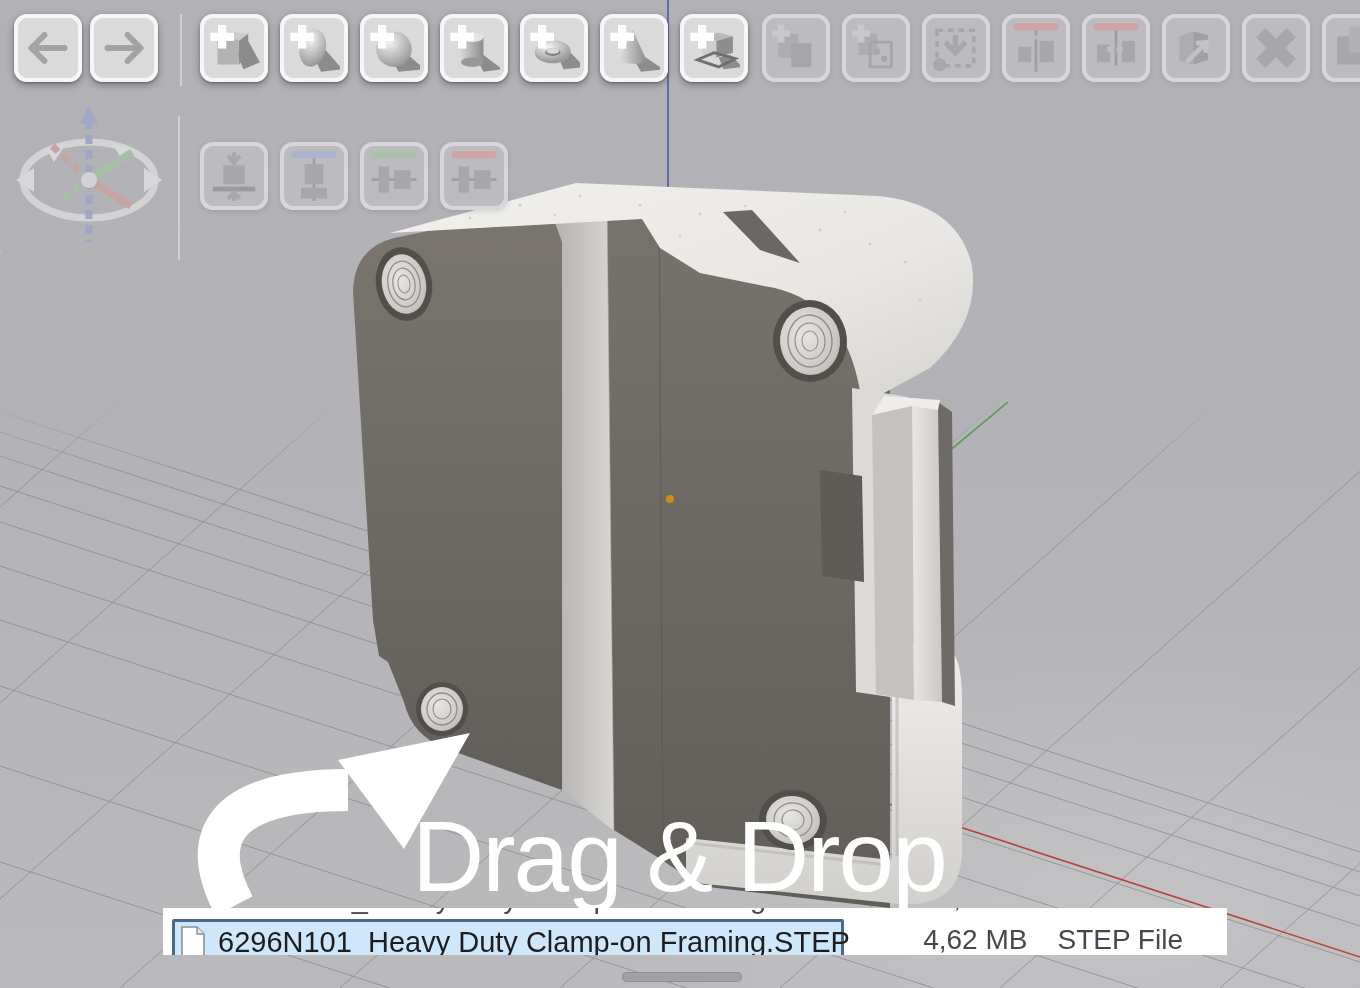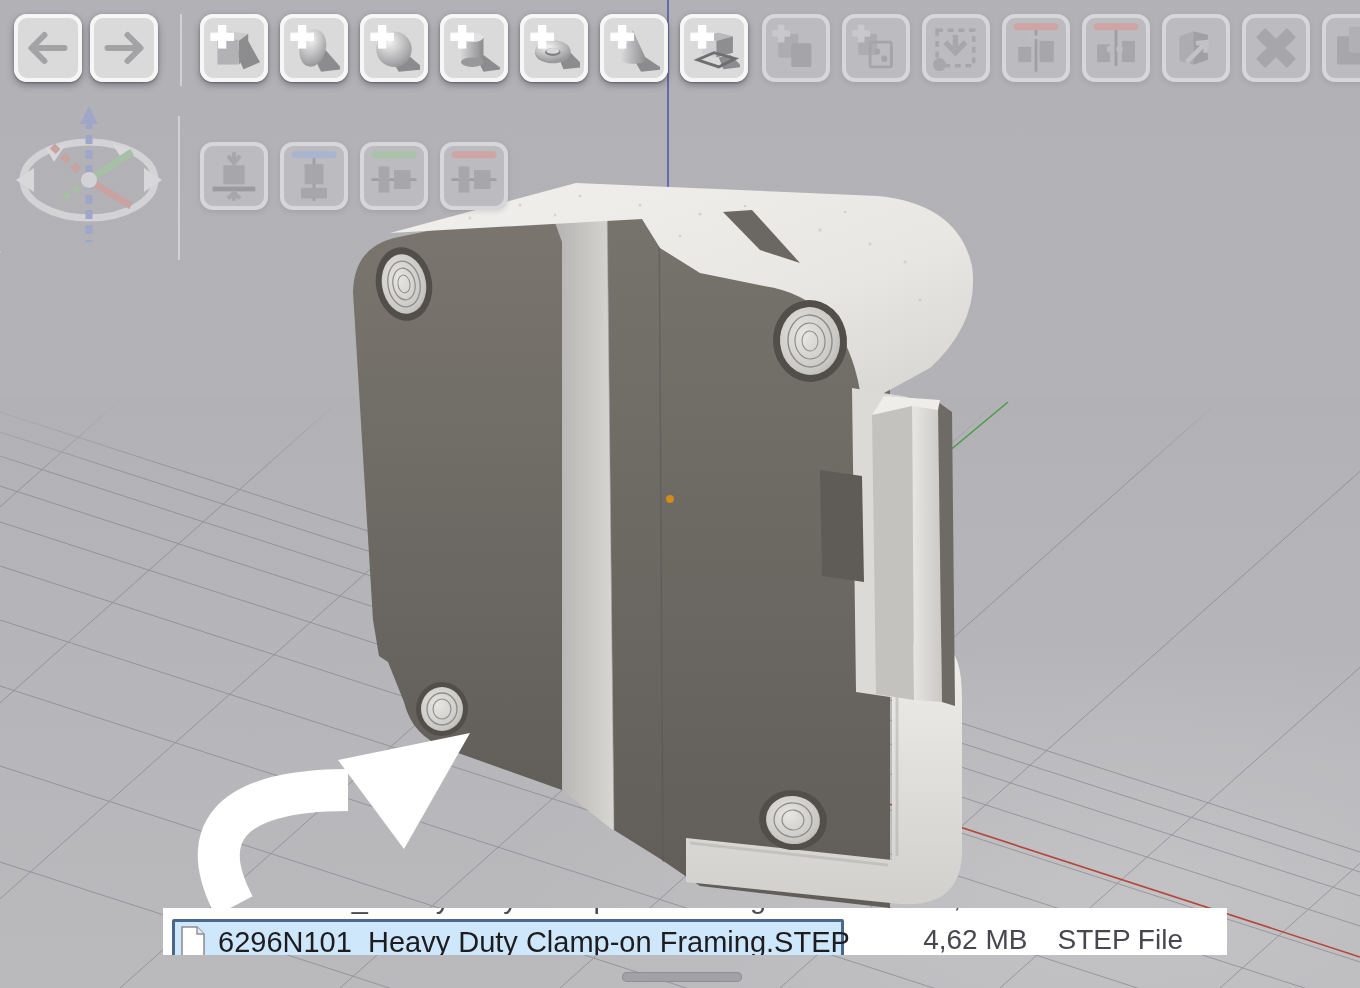--- a/index.html
+++ b/index.html
@@ -439,20 +439,21 @@
 </div>
 <div class="btn dis" style="left:440px;top:142px;">
   <svg width="52" height="52" viewBox="0 0 44 44">
     <rect x="3" y="1" width="38" height="6" rx="3" fill="#cfa4a4"></rect>
     <line x1="3" y1="25" x2="41" y2="25" stroke="#9f9ea3" stroke-width="2.4"></line>
     <rect x="9" y="14" width="9" height="22" fill="#a7a6ab"></rect>
     <rect x="22" y="17" width="14" height="16" fill="#a7a6ab"></rect>
   </svg>
 </div>
 
+<div class="dragdrop">Drag &amp; Drop</div>
 
 <div class="filestrip">
   <div class="file-sliver">
     <span class="sl-name">6296N101_Heavy Duty Clamp-on Framing.STEP</span>
     <span class="sl-meta"><span>4,62 MB</span>&nbsp;&nbsp;<span>STEP File</span></span>
   </div>
   <div class="file-row">
     <svg class="doc-icon" width="26" height="33" viewBox="0 0 26 33">
       <path d="M 2,1 L 17,1 L 24,8 L 24,32 L 2,32 Z" fill="#ffffff" stroke="#8f8f93" stroke-width="1.6"></path>
       <path d="M 17,1 L 17,8 L 24,8" fill="#e8e8ea" stroke="#8f8f93" stroke-width="1.4"></path>

